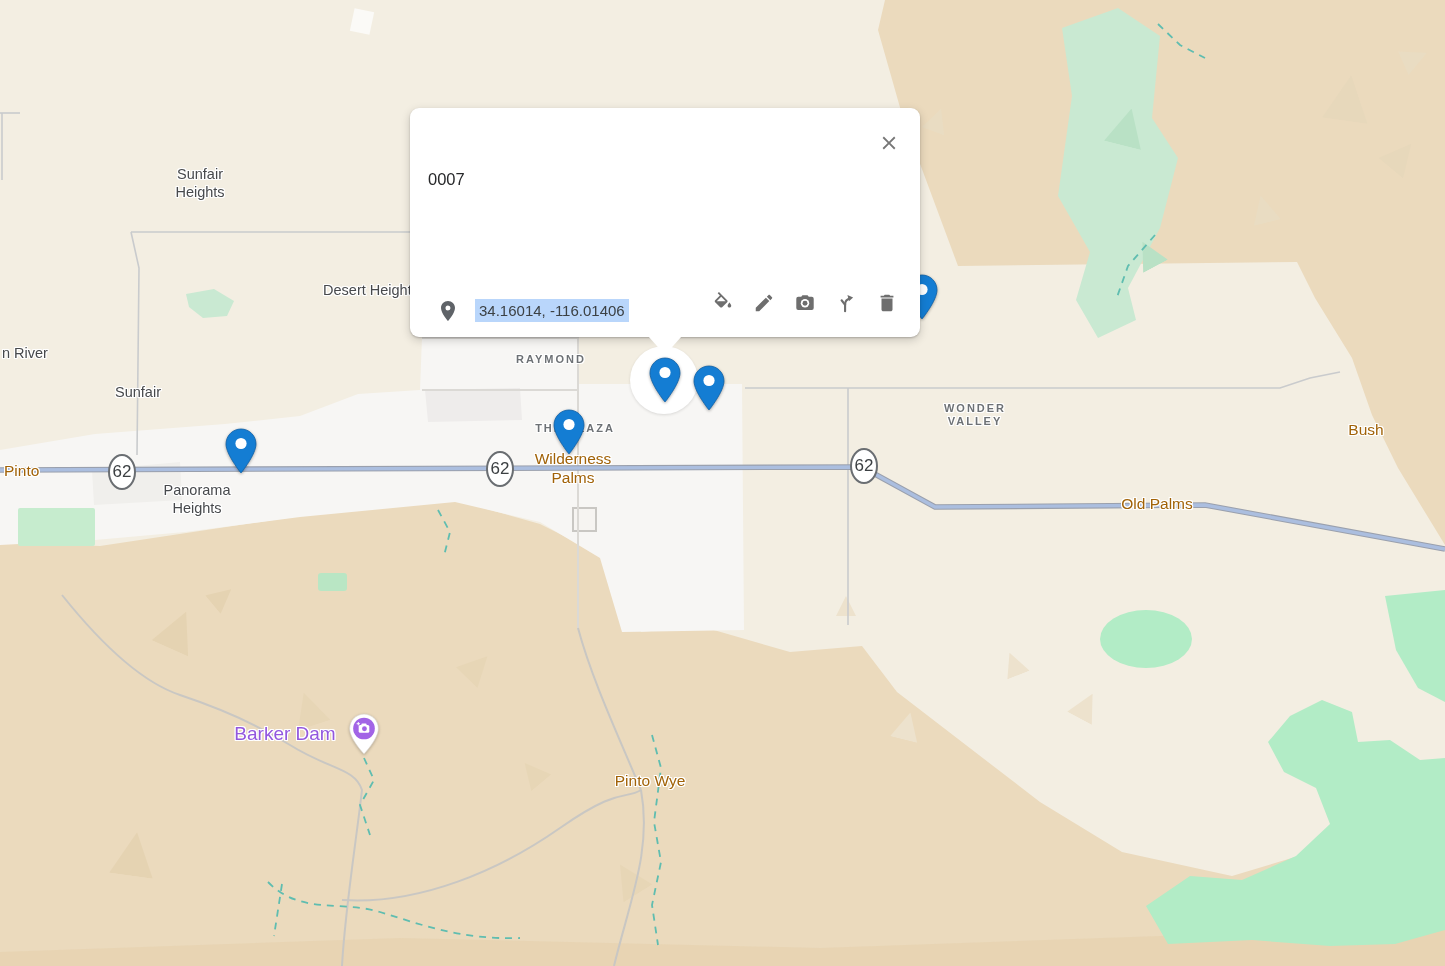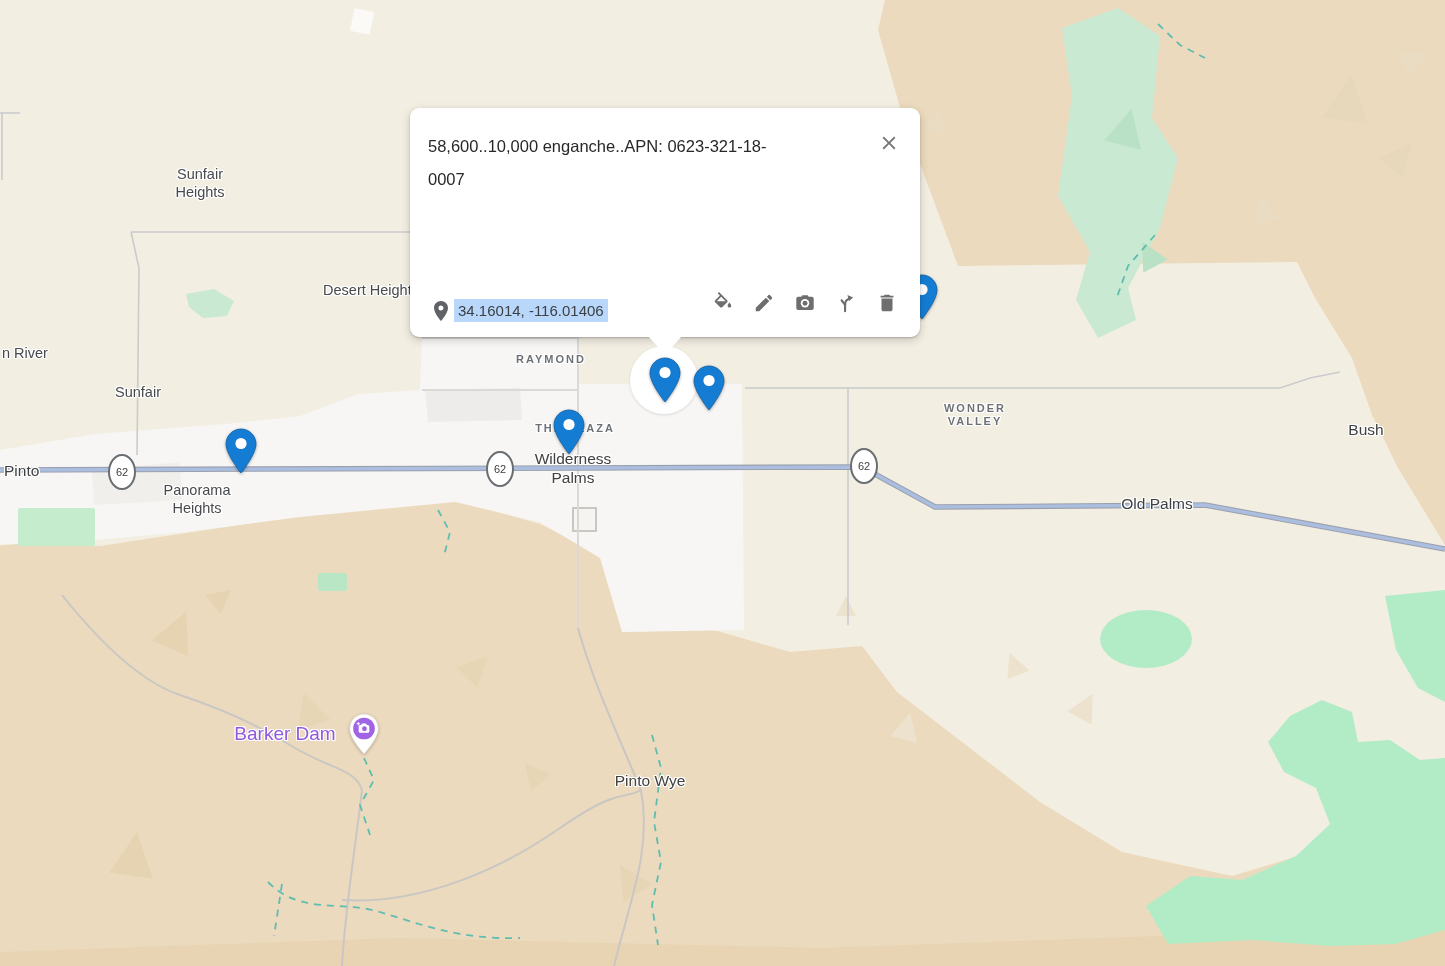--- a/index.html
+++ b/index.html
@@ -9,43 +9,43 @@
   .lines{position:absolute;inset:0;z-index:2;pointer-events:none}
   .tri{position:absolute;clip-path:polygon(50% 0,100% 100%,0 100%);z-index:1}
   .sq{position:absolute;left:572px;top:507px;width:21px;height:21px;background:#f6f4f1;border:2px solid #c9c7c3;z-index:2}
   .quad{position:absolute;left:352px;top:10px;width:20px;height:23px;background:#fbfaf7;transform:rotate(12deg);z-index:1}
   .oval{position:absolute;border-radius:50%;z-index:1}
 
   .lbl{position:absolute;transform:translate(-50%,-50%);white-space:pre-line;text-align:center;z-index:4;
        color:#47494c;font-size:14.5px;line-height:1.22;
        text-shadow:-1px -1px 0 #fff,1px -1px 0 #fff,-1px 1px 0 #fff,1px 1px 0 #fff,0 -1px 0 #fff,0 1px 0 #fff,-1px 0 0 #fff,1px 0 0 #fff;}
   .left-a{transform:translate(0,-50%);text-align:left}
-  .town{font-size:15.5px;color:#404040}
+  .town{font-size:15.5px;color:#a16207}
   .area{font-size:11px;font-weight:700;letter-spacing:2px;color:#6d7175}
   .park{font-size:17px;color:#2e8c60;line-height:1.3}
   .poi{font-size:19px;color:#9357de}
 
   .shield{position:absolute;width:28px;height:36px;transform:translate(-50%,-50%);background:#fff;
           border:2px solid #6a6e72;border-radius:50%;display:flex;align-items:center;justify-content:center;
-          font-size:11px;color:#3c4043;z-index:4;box-sizing:border-box}
+          font-size:17px;color:#3c4043;z-index:4;box-sizing:border-box}
   .marker{position:absolute;z-index:6;filter:drop-shadow(0 1px 1.5px rgba(0,0,0,.35))}
   .mk-top{z-index:7}
   .halo{position:absolute;left:630px;top:346px;width:68px;height:68px;border-radius:50%;background:#fff;z-index:5;
         box-shadow:0 1px 3px rgba(0,0,0,.12)}
   .ppin{position:absolute;left:347px;top:713px;z-index:5;filter:drop-shadow(0 1px 1.5px rgba(0,0,0,.25))}
 
   .popup{position:absolute;left:410px;top:108px;width:510px;height:229px;background:#fff;border-radius:9px;
          box-shadow:0 1px 2px rgba(0,0,0,.2),0 3px 10px rgba(0,0,0,.18);z-index:10}
   .popup .arrow{position:absolute;left:238px;bottom:-18px;width:0;height:0;
          border-left:17px solid transparent;border-right:17px solid transparent;border-top:19px solid #fff}
   .popup h2{margin:0;padding:26px 60px 0 18px;font-size:20px;font-weight:700;color:#202124;letter-spacing:.2px}
   .popup .bodytext{margin:22px 30px 0 18px;font-size:16.5px;line-height:33px;color:#27282a}
   button{background:none;border:0;padding:0;cursor:pointer;color:#6e6e6e;font-family:inherit}
   .closebtn{position:absolute;top:24px;right:20px;color:#767676}
-  .coordrow{position:absolute;left:24px;bottom:15px;display:flex;align-items:center;gap:6px}
+  .coordrow{position:absolute;left:31px;bottom:15px;display:flex;align-items:center;gap:20px}
   .sel{font-size:15px;color:#3c4144;background:#b9d6fb;padding:3px 4px}
   .actions{position:absolute;right:22px;bottom:23px;display:flex;gap:19px}
   .act svg{display:block}
 </style>
 </head>
 <body>
 
 <div id="screen">
 
   <svg width="0" height="0" style="position:absolute" aria-hidden="true">
@@ -183,21 +183,21 @@
   <svg class="ppin" width="34" height="42" viewBox="0 0 30 38">
       <use href="#photopin"></use>
     </svg>
 
   <div class="popup">
     <button class="closebtn">
       <svg width="22" height="22" viewBox="0 0 24 24" fill="currentColor">
         <path d="M19 6.41 17.59 5 12 10.59 6.41 5 5 6.41 10.59 12 5 17.59 6.41 19 12 13.41 17.59 19 19 17.59 13.41 12z"></path>
       </svg>
     </button>
-    <p class="bodytext"><span>58,600..10,000 enganche..APN: 0623-321-18-</span><br><span>0007</span></p>
+    <p class="bodytext"><br><span>0007</span></p>
 
     <div class="coordrow">
       <svg width="14" height="20" viewBox="0 0 14 20" fill="#5f6368">
         <path d="M7 0C3.1 0 0 3.1 0 7c0 5.2 7 13 7 13s7-7.8 7-13c0-3.9-3.1-7-7-7zm0 9.5A2.5 2.5 0 1 1 7 4.5a2.5 2.5 0 0 1 0 5z"></path>
       </svg>
       <span class="sel">34.16014, -116.01406</span>
     </div>
 
     <div class="actions">
       <button class="act">

